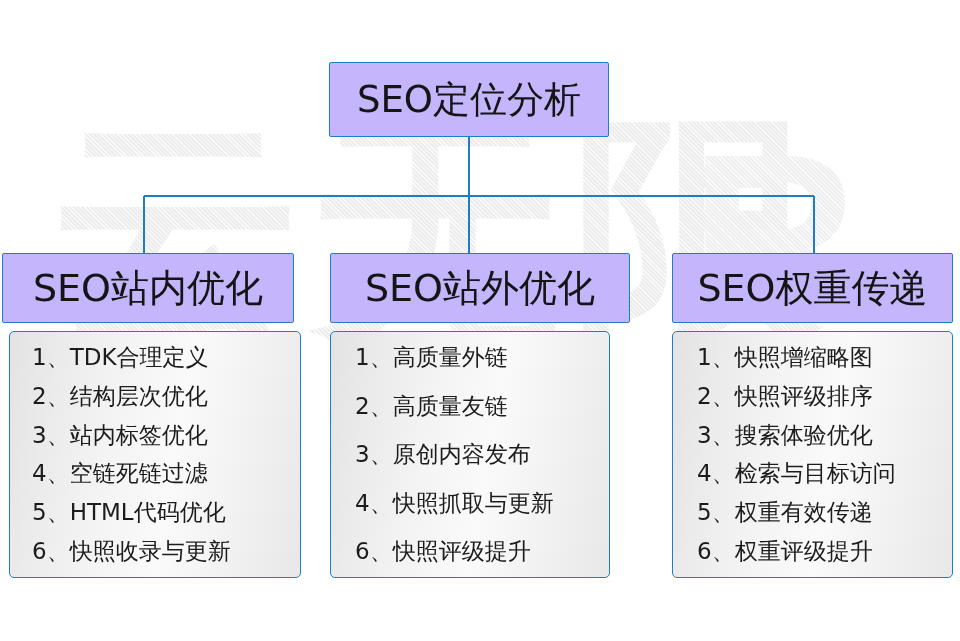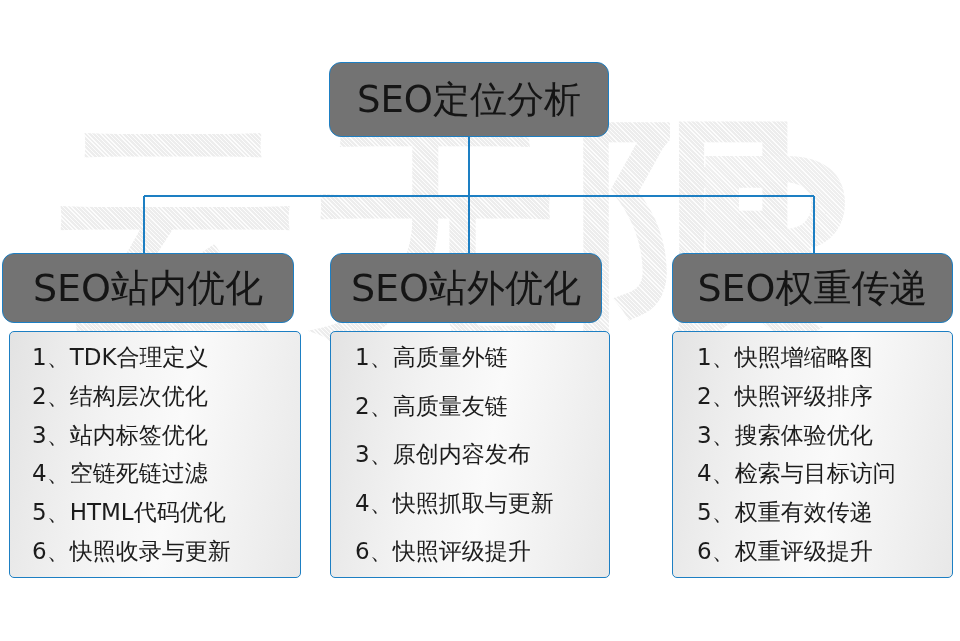--- a/index.html
+++ b/index.html
@@ -69,22 +69,22 @@
 
   
   .connectors { position: absolute; left: 0; top: 0; z-index: 1; }
 
   
   .node-box {
     position: absolute;
     z-index: 2;
     box-sizing: border-box;
     border: 1.6px solid #1d7fc3;
-    border-radius: 12px;
-    background: #737373;
+    border-radius: 2px;
+    background: #c4b5fd;
     display: flex;
     align-items: center;
     justify-content: center;
   }
   .node-title {
     color: #151515;
     font-family: "DejaVu Sans", "Liberation Sans", sans-serif;
     white-space: nowrap;
   }
   #root-box {
@@ -92,21 +92,21 @@
     top: 62px;
     width: 280px;
     height: 75px;
   }
   #root-box .node-title { font-size: 37px; }
 
   .head-box { height: 70px; }
   .head-box .node-title { font-size: 38px; }
 
   #head-0 { left: 2px;   top: 253px; width: 292px; }
-  #head-1 { left: 330px; top: 253px; width: 272px; }
+  #head-1 { left: 330px; top: 253px; width: 300px; }
   #head-2 { left: 672px; top: 253px; width: 281px; }
 
   
   .list-panel {
     position: absolute;
     z-index: 2;
     box-sizing: border-box;
     border: 1.6px solid #1d7fc3;
     border-radius: 5px;
     background: linear-gradient(100deg,

